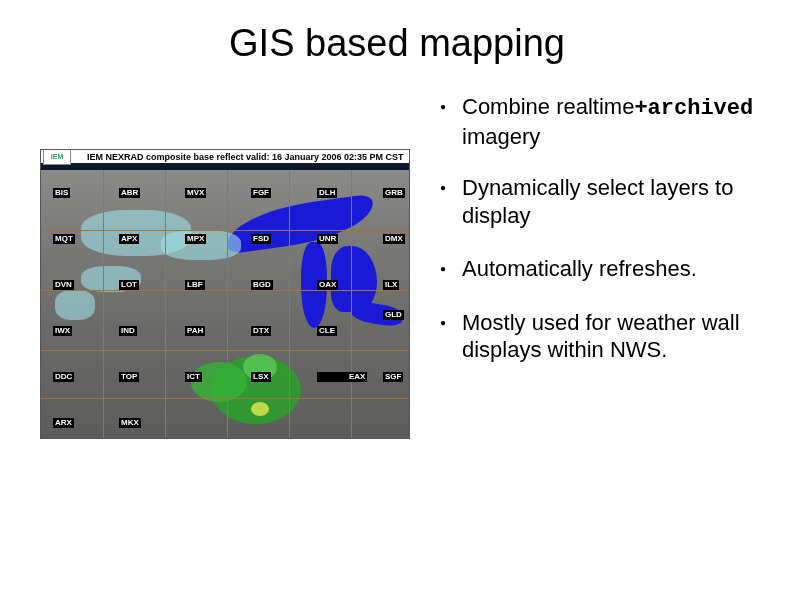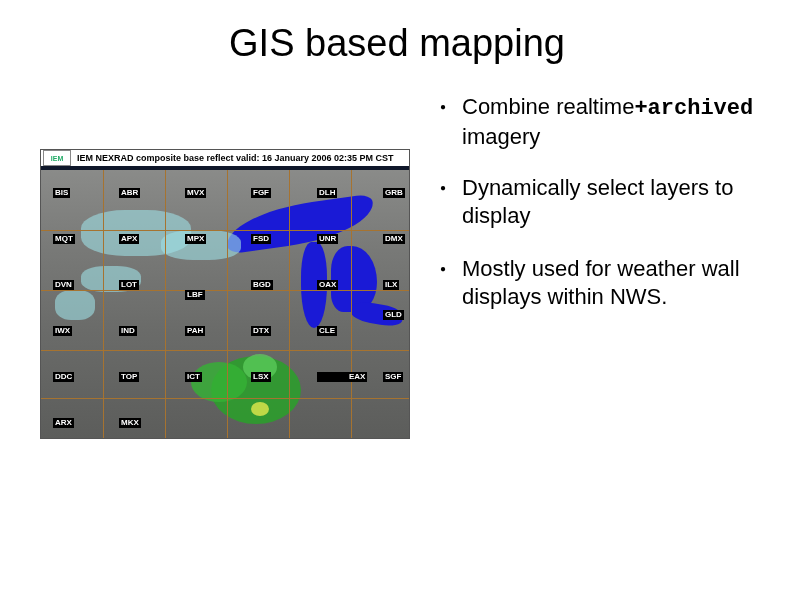--- a/index.html
+++ b/index.html
@@ -38,24 +38,24 @@
     background: #6d6e6d;
     position: relative;
     overflow: hidden;
     border: 1px solid #555;
   }
   .map-caption-bar {
     position: absolute;
     top: 0; left: 0; right: 0;
     height: 20px;
     background: #ffffff;
-    border-bottom: 4px solid #0f172a;
+    border-bottom: 7px solid #0f172a;
     display: flex;
     align-items: center;
-    gap: 6px;
+    gap: 16px;
     padding: 0 2px;
     font-size: 9px;
     font-family: Arial, sans-serif;
     font-weight: bold;
     color: #000;
   }
   .iem-logo {
     width: 28px; height: 16px;
     background: #fff;
     border: 1px solid #888;
@@ -174,21 +174,21 @@
               <div class="stn" style="left: 276px; top: 18px;">DLH</div>
               <div class="stn" style="left: 342px; top: 18px;">GRB</div>
               <div class="stn" style="left: 12px; top: 64px;">MQT</div>
               <div class="stn" style="left: 78px; top: 64px;">APX</div>
               <div class="stn" style="left: 144px; top: 64px;">MPX</div>
               <div class="stn" style="left: 210px; top: 64px;">FSD</div>
               <div class="stn" style="left: 276px; top: 64px;">UNR</div>
               <div class="stn" style="left: 342px; top: 64px;">DMX</div>
               <div class="stn" style="left: 12px; top: 110px;">DVN</div>
               <div class="stn" style="left: 78px; top: 110px;">LOT</div>
-              <div class="stn" style="left: 144px; top: 110px; margin-top: 10px;">LBF</div>
+              <div class="stn" style="left: 144px; top: 110px;">LBF</div>
               <div class="stn" style="left: 210px; top: 110px;">BGD</div>
               <div class="stn" style="left: 276px; top: 110px;">OAX</div>
               <div class="stn" style="left: 342px; top: 110px;">ILX</div>
               <div class="stn" style="left: 12px; top: 156px;">IWX</div>
               <div class="stn" style="left: 78px; top: 156px;">IND</div>
               <div class="stn" style="left: 144px; top: 156px;">PAH</div>
               <div class="stn" style="left: 210px; top: 156px;">DTX</div>
               <div class="stn" style="left: 276px; top: 156px;">CLE</div>
               <div class="stn" style="left: 342px; top: 140px;">GLD</div>
               <div class="stn" style="left: 12px; top: 202px;">DDC</div>
@@ -206,18 +206,21 @@
 
     <div class="right-col">
       <ul class="bullets">
         <li>
           <span>Combine realtime</span><span class="bold-frag">+archived</span><span> imagery</span>
         </li>
         <li>
           <span>Dynamically select layers to display</span><span class="bold-frag"></span><span></span>
         </li>
         <li>
+          <span>Automatically refreshes.</span><span class="bold-frag"></span><span></span>
+        </li>
+        <li>
           <span>Mostly used for weather wall displays within NWS.</span><span class="bold-frag"></span><span></span>
         </li>
       </ul>
     </div>
   </div>
 </div>
 
 </body></html>

